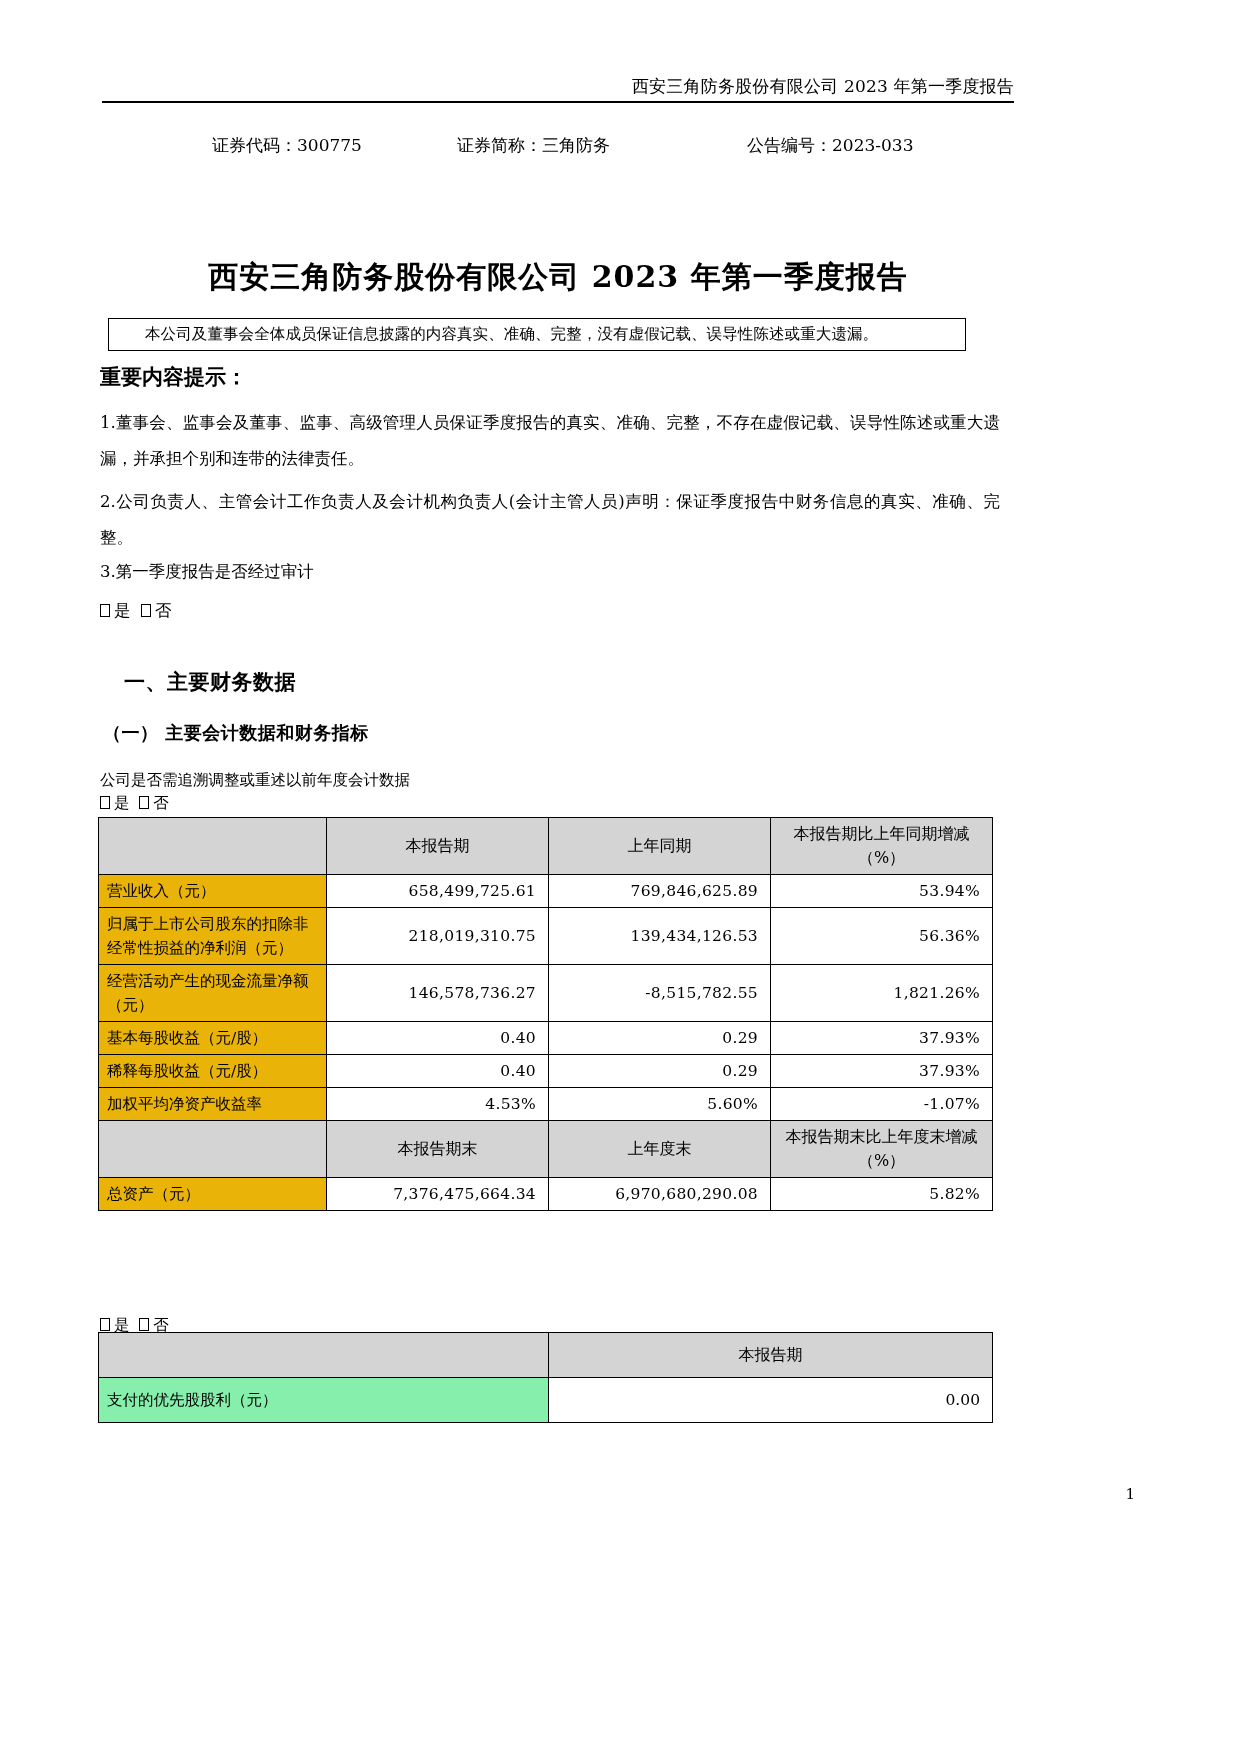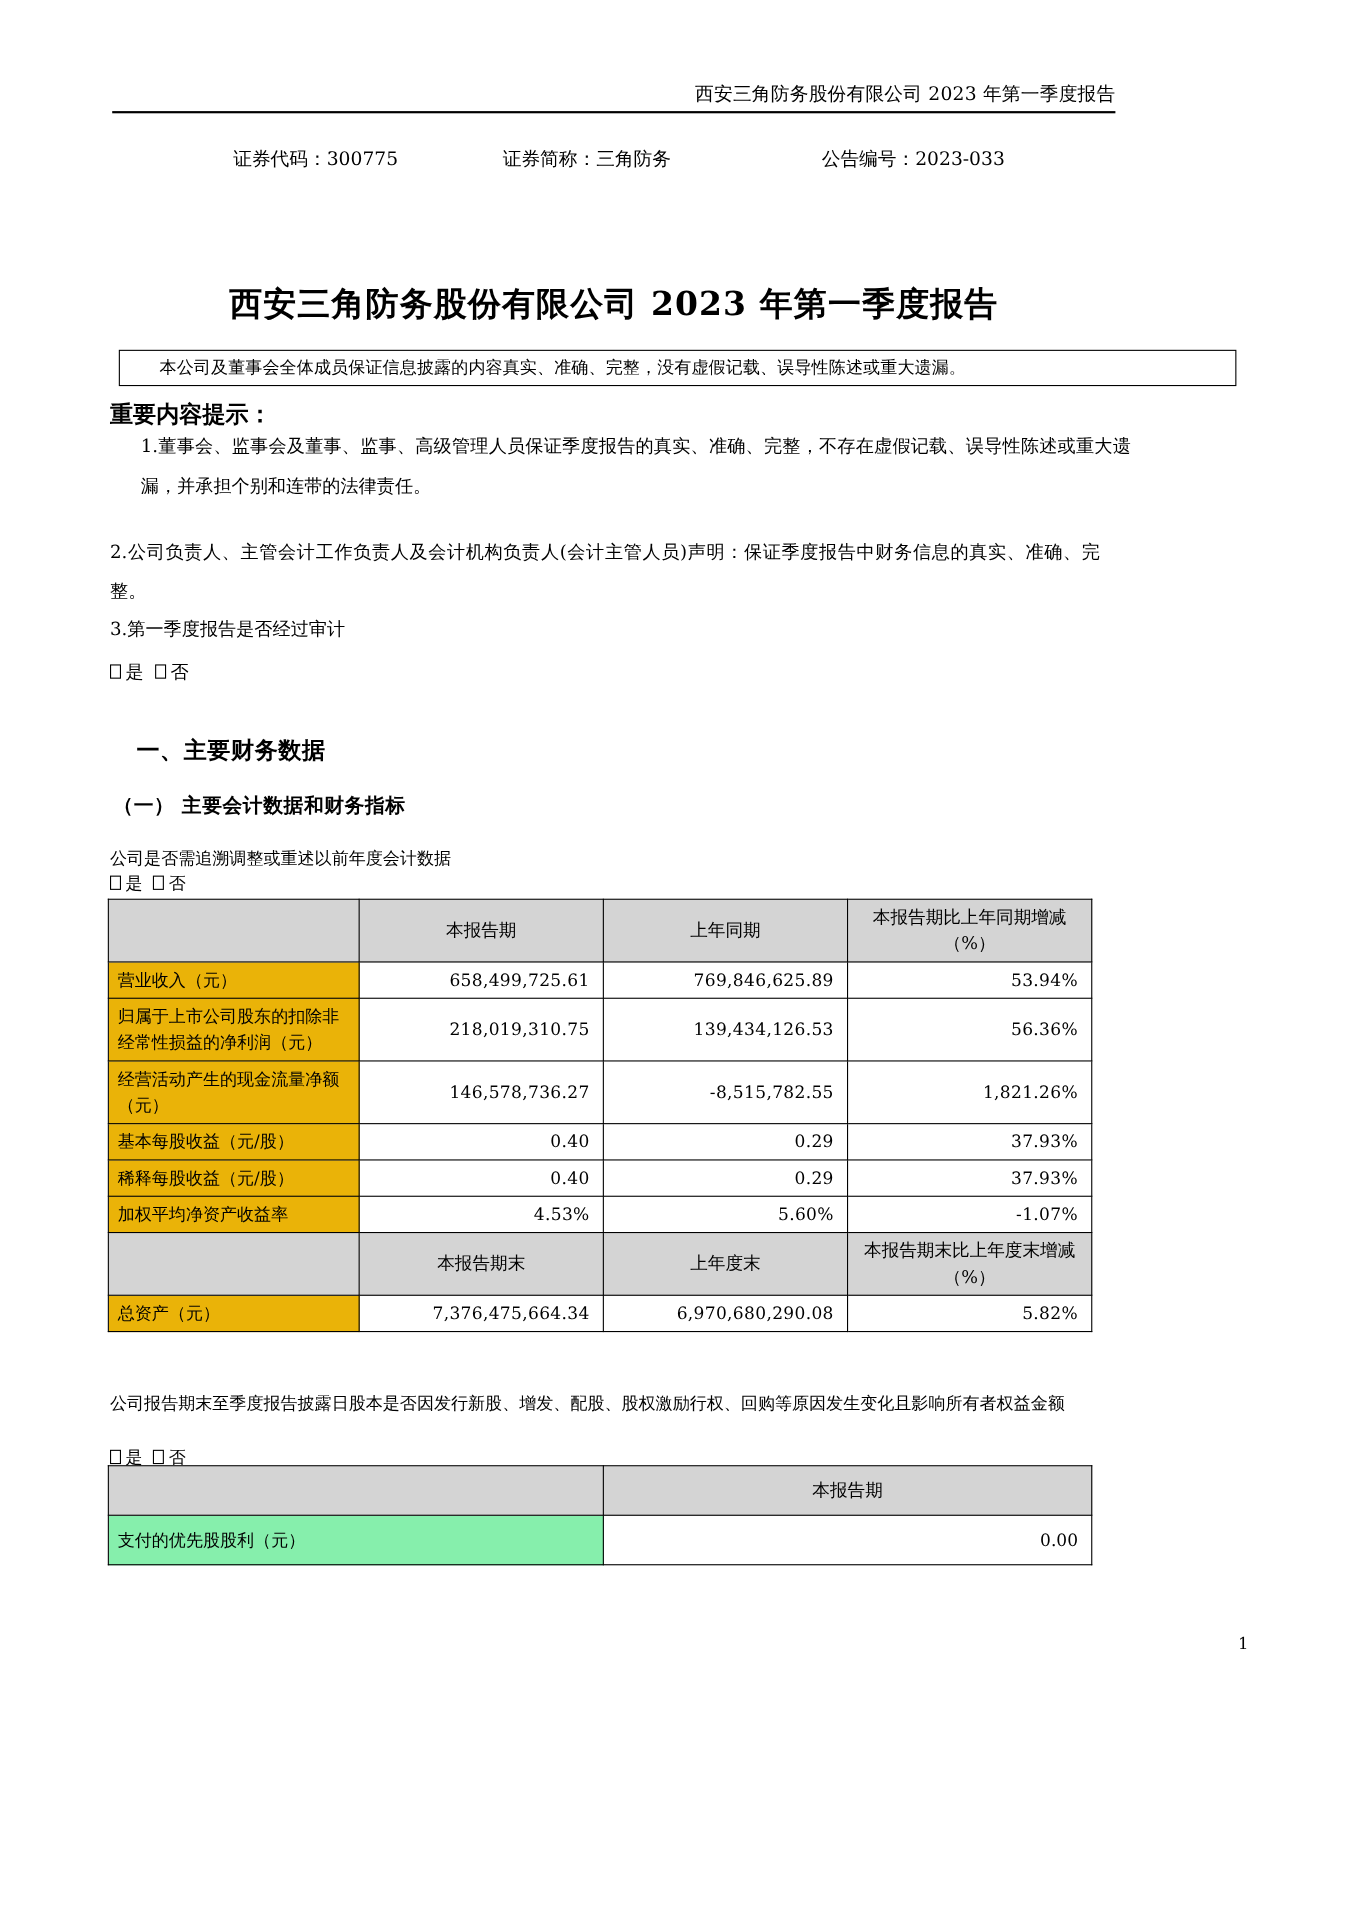--- a/index.html
+++ b/index.html
@@ -67,21 +67,21 @@
     font-weight: bold;
     line-height: 42px;
     letter-spacing: 1px;
   }
 
   
   .statement-box {
     position: absolute;
     left: 108px;
     top: 318px;
-    width: 1016px;
+    width: 858px;
     border: 1.4px solid #000;
     box-sizing: border-box;
     padding: 4px 6px 5px 6px;
   }
   .statement-box .txt {
     font-size: 15.5px;
     line-height: 22px;
     text-indent: 30px;
     letter-spacing: 0.1px;
     white-space: nowrap;
@@ -97,21 +97,21 @@
     line-height: 30px;
   }
   .note-p {
     position: absolute;
     left: 100px;
     width: 900px;
     font-size: 16.5px;
     line-height: 36px;
     text-align: justify;
   }
-  .note-1 { top: 388px; margin-left: 28px; }
+  .note-1 { top: 405px; }
   .note-2 { top: 484px; }
   .note-3 { top: 554px; }
   .choice-1 { position: absolute; left: 100px; top: 596px; font-size: 16.5px; line-height: 30px; }
   .cbox {
     display: inline-block;
     width: 10px;
     height: 13px;
     border: 1.1px solid #000;
     margin-right: 4px;
     vertical-align: -1px;
@@ -355,21 +355,20 @@
       <tr>
         <td class="lbl">总资产（元）</td>
         <td class="num">7,376,475,664.34</td>
         <td class="num">6,970,680,290.08</td>
         <td class="num">5.82%</td>
       </tr>
 
     </tbody>
   </table>
 
-  <div class="mid-p">公司报告期末至季度报告披露日股本是否因发行新股、增发、配股、股权激励行权、回购等原因发生变化且影响所有者权益金额</div>
   <div class="choice-2">
     <span class="cbox"></span><span>是</span>
     &nbsp;<span class="cbox"></span><span>否</span>
   </div>
 
   <table class="div">
     <colgroup>
         <col class="dcol-a">
         <col class="dcol-b">
       </colgroup>

